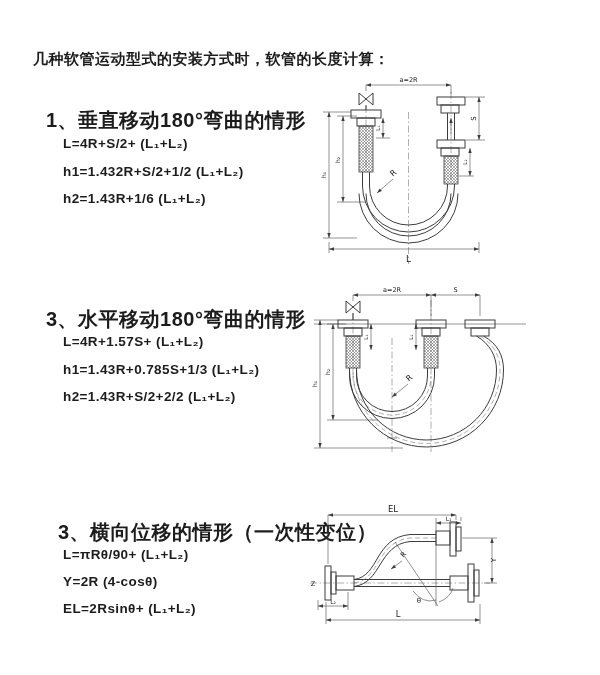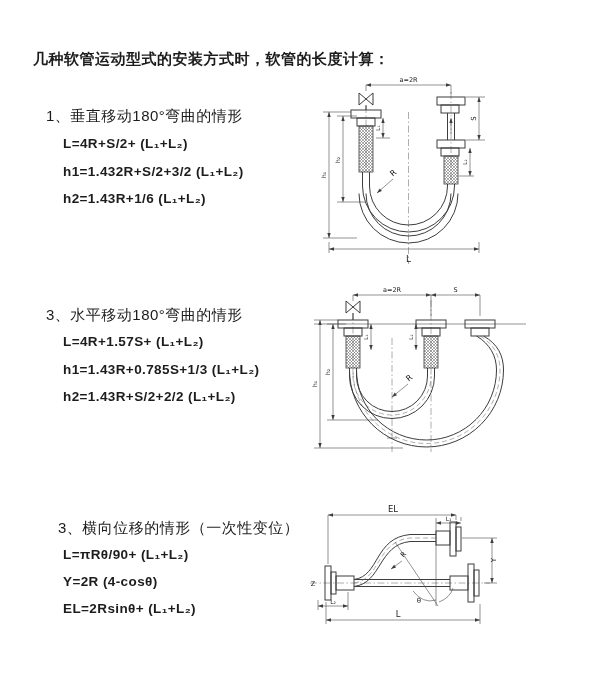--- a/index.html
+++ b/index.html
@@ -1,38 +1,38 @@
 <!DOCTYPE html>
 <html><head>
 <meta charset="utf-8">
 <style>
   html,body{margin:0;padding:0;}
   body{width:600px;height:675px;background:#ffffff;position:relative;overflow:hidden;
        font-family:"Liberation Sans","DejaVu Sans",sans-serif;color:#1c1c1c;}
   .abs{position:absolute;white-space:nowrap;}
   .title{font-size:15px;font-weight:bold;letter-spacing:.5px;margin-top:28px;}
-  .head{font-size:15px;font-weight:normal;letter-spacing:.5px;}
+  .head{font-size:20px;font-weight:bold;letter-spacing:.5px;}
   .formula{font-size:13.5px;font-weight:bold;letter-spacing:.4px;}
   svg{position:absolute;overflow:visible;}
   .ln{stroke:#3d3d3d;stroke-width:1;fill:none;}
   .thin{stroke:#4a4a4a;stroke-width:.6;fill:none;}
   .dim{stroke:#4a4a4a;stroke-width:.6;fill:none;}
   .cl{stroke:#6a6a6a;stroke-width:.55;fill:none;stroke-dasharray:7 2.5 1.5 2.5;}
   .cld{stroke:#6a6a6a;stroke-width:.55;fill:none;stroke-dasharray:5 3;}
   .braid{fill:none;stroke:#3d3d3d;stroke-width:.8;}
   text.dl{fill:#222;font-size:7px;font-family:"DejaVu Sans",sans-serif;}
 </style>
 </head>
 <body>
 
 <div class="abs title" style="left:33px;top:22px">几种软管运动型式的安装方式时，软管的长度计算：</div>
 
 <div class="abs head" style="left:46px;top:107px">1、垂直移动180°弯曲的情形</div>
 <div class="abs formula" style="left:63px;top:136px">L=4R+S/2+ (L₁+L₂)</div>
-<div class="abs formula" style="left:63px;top:164px">h1=1.432R+S/2+3/2 (L₁+L₂)</div>
+<div class="abs formula" style="left:63px;top:164px">h1=1.432R+S/2+1/2 (L₁+L₂)</div>
 <div class="abs formula" style="left:63px;top:191px">h2=1.43R+1/6 (L₁+L₂)</div>
 
 <div class="abs head" style="left:46px;top:306px">3、水平移动180°弯曲的情形</div>
 <div class="abs formula" style="left:63px;top:334px">L=4R+1.57S+ (L₁+L₂)</div>
 <div class="abs formula" style="left:63px;top:362px">h1=1.43R+0.785S+1/3 (L₁+L₂)</div>
 <div class="abs formula" style="left:63px;top:389px">h2=1.43R+S/2+2/2 (L₁+L₂)</div>
 
 <div class="abs head" style="left:58px;top:519px">3、横向位移的情形（一次性变位）</div>
 <div class="abs formula" style="left:63px;top:547px">L=πRθ/90+ (L₁+L₂)</div>
 <div class="abs formula" style="left:63px;top:574px">Y=2R (4-cosθ)</div>

